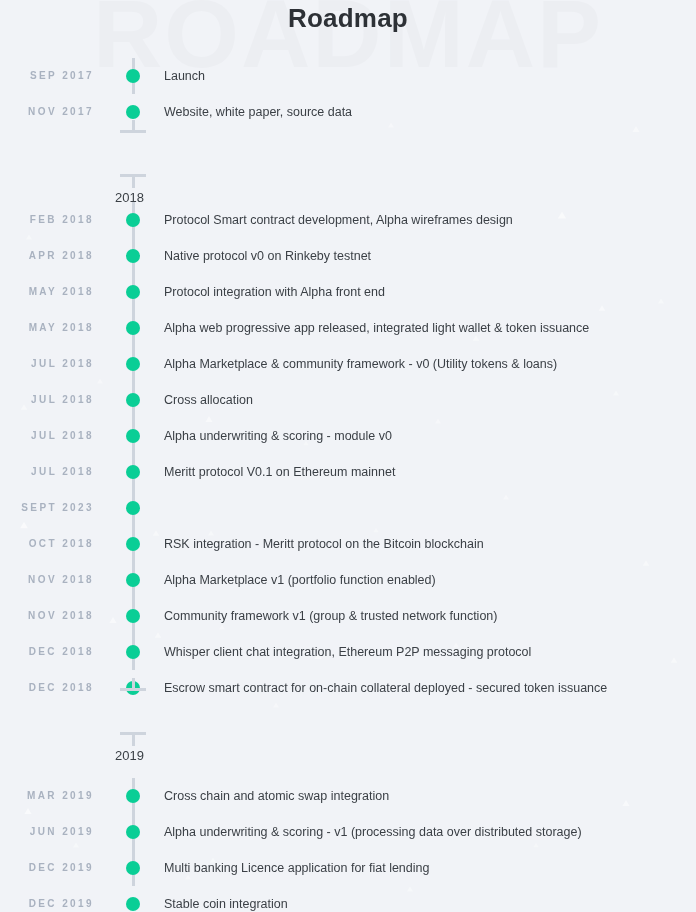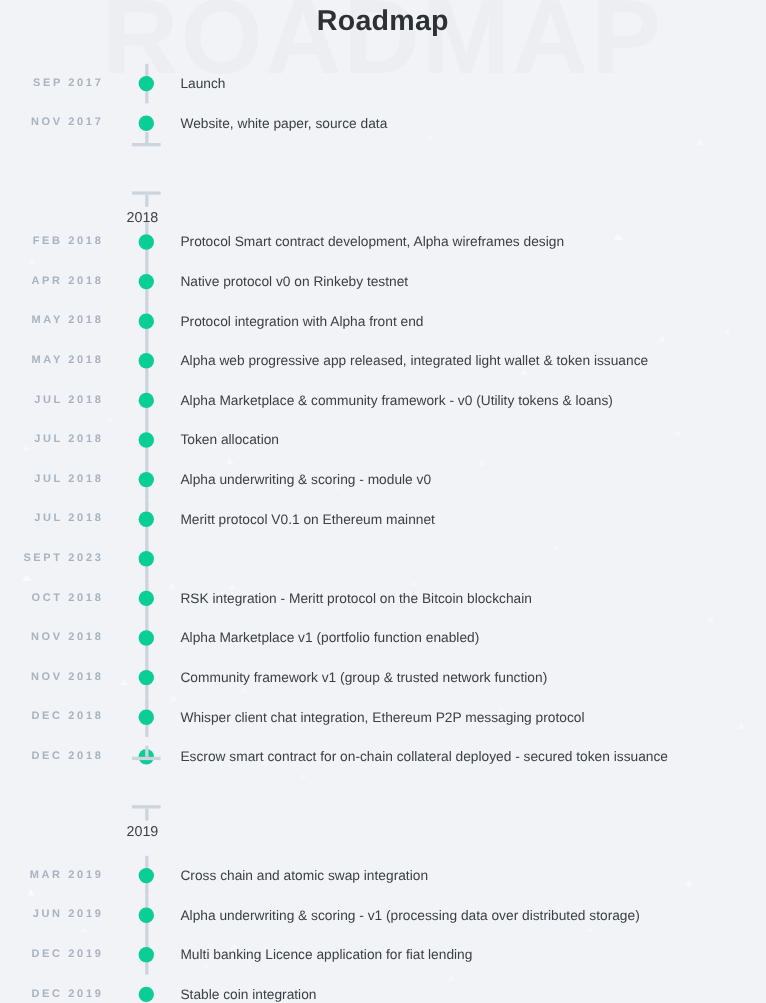--- a/index.html
+++ b/index.html
@@ -272,21 +272,21 @@
       <div class="row" style="top: 346px;">
         <div class="row-connector"></div>
         <div class="row-date">JUL 2018</div>
         <div class="row-dot"></div>
         <div class="row-text">Alpha Marketplace &amp; community framework - v0 (Utility tokens &amp; loans)</div>
       </div>
       <div class="row" style="top: 382px;">
         <div class="row-connector"></div>
         <div class="row-date">JUL 2018</div>
         <div class="row-dot"></div>
-        <div class="row-text">Token allocation</div>
+        <div class="row-text">Cross allocation</div>
       </div>
       <div class="row" style="top: 418px;">
         <div class="row-connector"></div>
         <div class="row-date">JUL 2018</div>
         <div class="row-dot"></div>
         <div class="row-text">Alpha underwriting &amp; scoring - module v0</div>
       </div>
       <div class="row" style="top: 454px;">
         <div class="row-connector"></div>
         <div class="row-date">JUL 2018</div>

